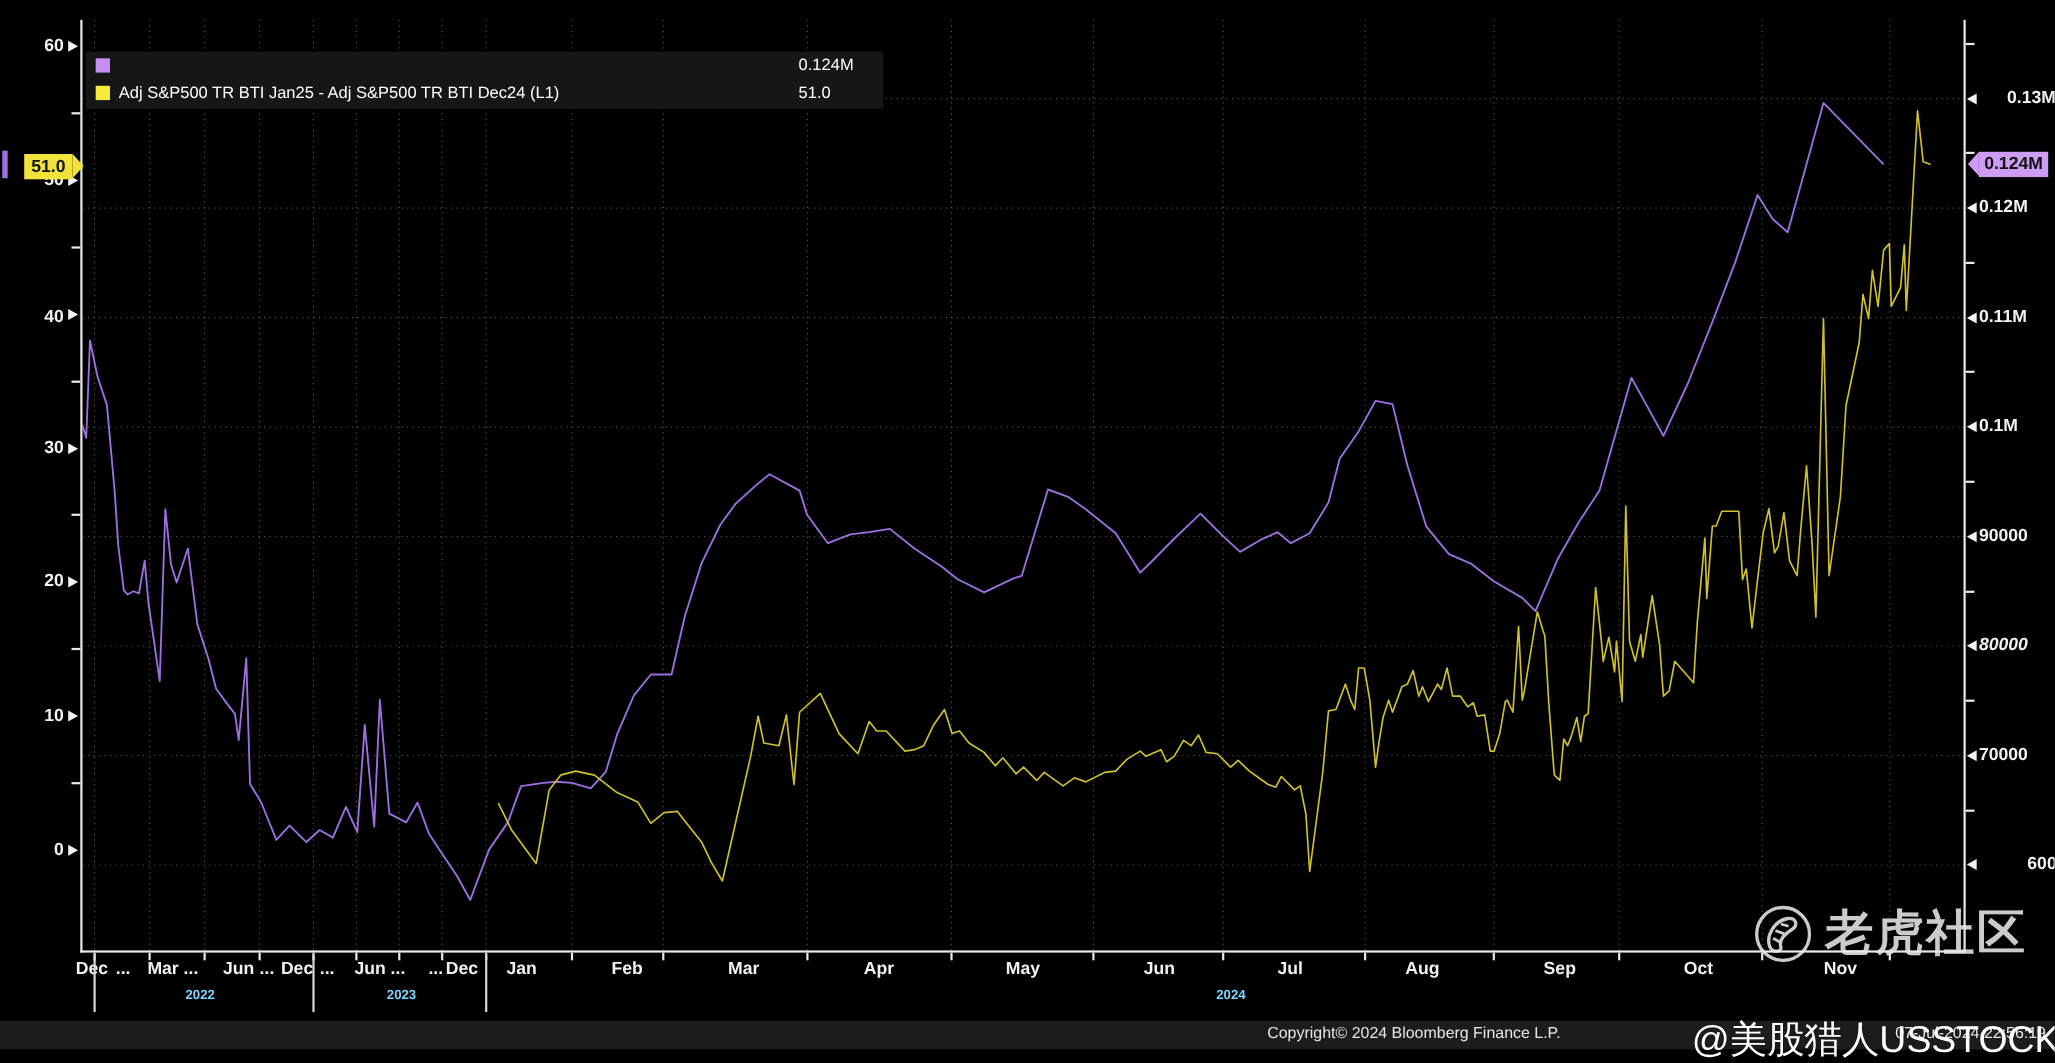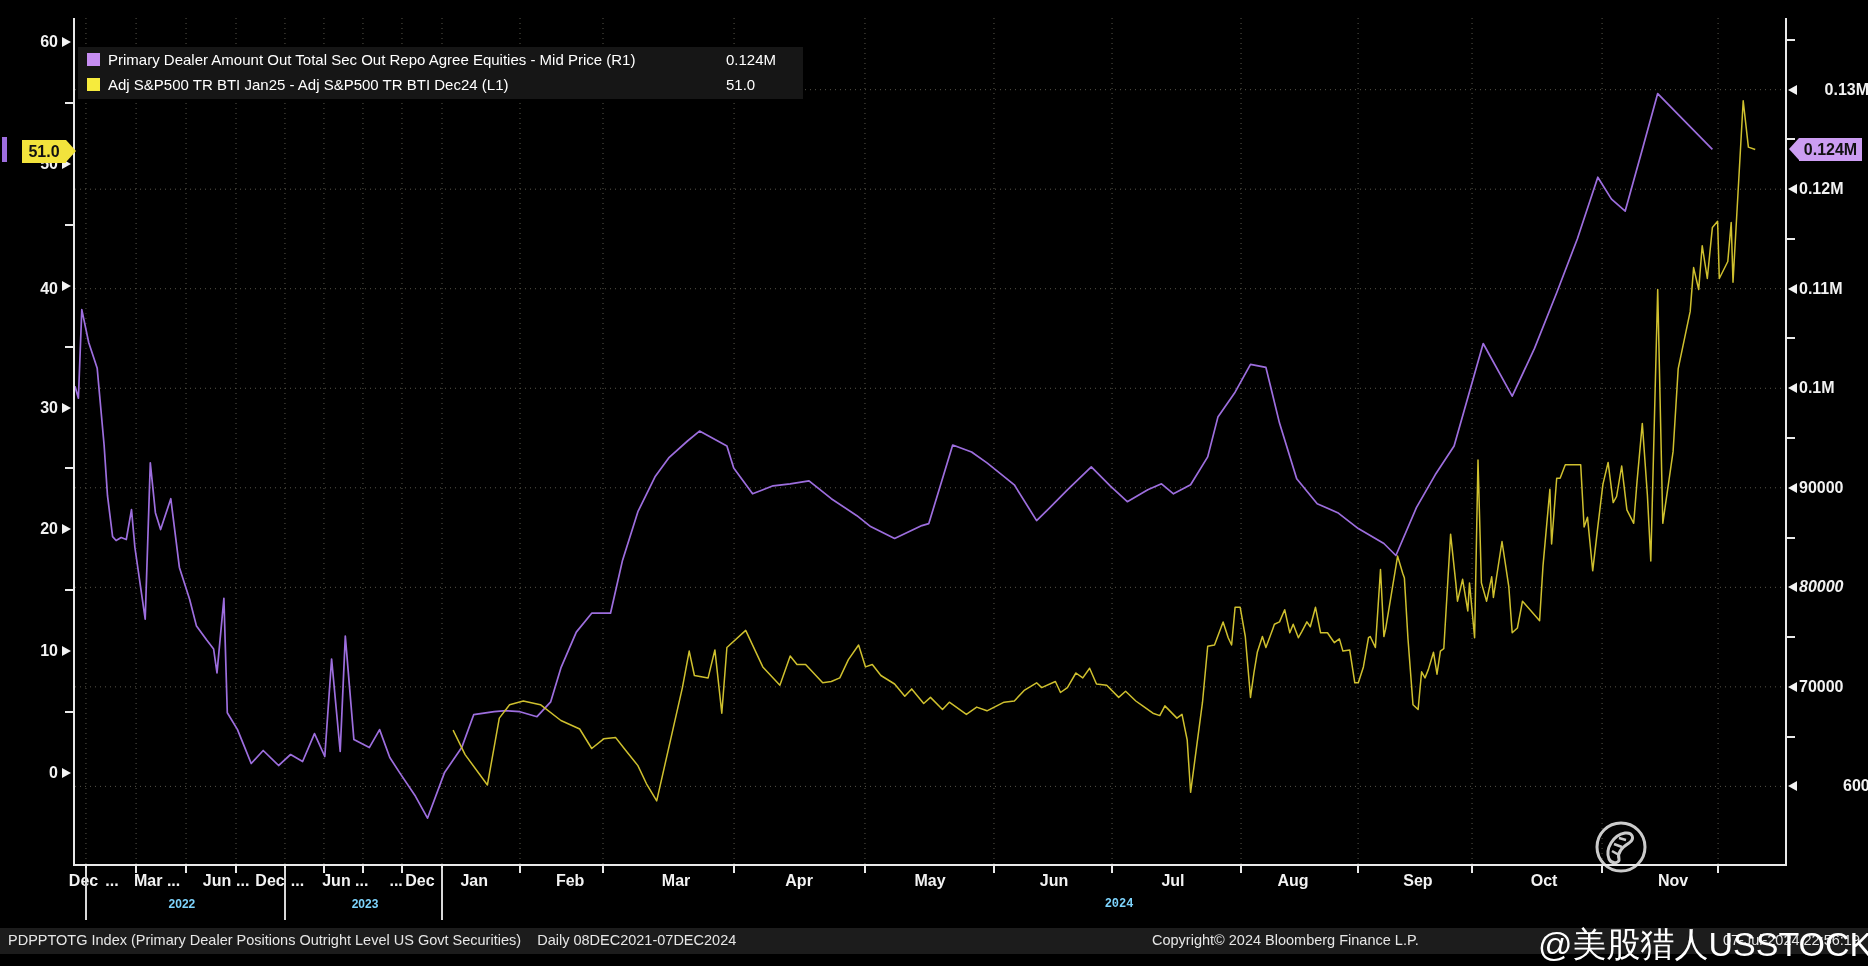--- a/index.html
+++ b/index.html
@@ -172,30 +172,29 @@
       <div class="xlab" style="left: 799.095px;">Apr</div>
       <div class="xlab" style="left: 929.987px;">May</div>
       <div class="xlab" style="left: 1054.03px;">Jun</div>
       <div class="xlab" style="left: 1172.95px;">Jul</div>
       <div class="xlab" style="left: 1293.06px;">Aug</div>
       <div class="xlab" style="left: 1417.96px;">Sep</div>
       <div class="xlab" style="left: 1544.06px;">Oct</div>
       <div class="xlab" style="left: 1673.07px;">Nov</div>
       <div class="yearlab" style="left: 181.938px;">2022</div>
       <div class="yearlab" style="left: 365.014px;">2023</div>
-      <div class="yearlab" style="left: 1119.05px; font-family: Liberation Mono, monospace;">2024</div>
+      <div class="yearlab" style="left: 1119.05px;">2024</div>
       <div class="ysep" style="left: 84.9504px;"></div>
       <div class="ysep" style="left: 283.94px;"></div>
       <div class="ysep" style="left: 441.01px;"></div>
     </div>
 
   <div id="legend">
     <div class="legend-row">
       <span class="swatch" id="swatch-0" style="background: rgb(198, 141, 242);"></span>
-      <span class="legend-label">Primary Dealer Amount Out Total Sec Out Repo Agree Equities - Mid Price (R1)</span>
       <span class="legend-value">0.124M</span>
     </div>
     <div class="legend-row">
       <span class="swatch" id="swatch-1" style="background: rgb(246, 235, 61);"></span>
       <span class="legend-label">Adj S&amp;P500 TR BTI Jan25 - Adj S&amp;P500 TR BTI Dec24 (L1)</span>
       <span class="legend-value">51.0</span>
     </div>
   </div>
 
   <div id="edge-tick-purple" style="top: 137.38px;"></div>
@@ -211,27 +210,23 @@
   </div>
 
   <div id="wm-tiger">
     <svg width="56" height="56" viewBox="-28 -28 56 56">
       <circle cx="0" cy="0" r="24" fill="none" stroke="#e8e8e8" stroke-width="3"></circle>
       <path d="M -12,12 C -16,2 -8,-12 4,-14 C 12,-15 14,-8 8,-4 C 0,1 -4,6 -2,12 C -1,16 -9,18 -12,12 Z" fill="none" stroke="#e8e8e8" stroke-width="3" stroke-linejoin="round"></path>
       <line x1="-9" y1="4" x2="-2" y2="8" stroke="#e8e8e8" stroke-width="2.5"></line>
       <line x1="-7" y1="-3" x2="1" y2="0" stroke="#e8e8e8" stroke-width="2.5"></line>
       <line x1="-2" y1="-9" x2="5" y2="-7" stroke="#e8e8e8" stroke-width="2.5"></line>
     </svg>
+    <span id="wm-tiger-text">老虎社区</span>
   </div>
 
   <div id="status-bar">
-    <div id="status-left">
-      <span>PDPPTOTG Index (Primary Dealer Positions Outright Level US Govt Securities)</span>
-      <span>&nbsp;&nbsp;</span>
-      <span>Daily 08DEC2021-07DEC2024</span>
-    </div>
     <div id="status-copyright">Copyright© 2024 Bloomberg Finance L.P.</div>
     <div id="status-time">07-Jul-2024 22:56:19</div>
   </div>
 
   <div id="wm-handle">@美股猎人USSTOCK</div>
 
 </div>
 
 </body></html>

